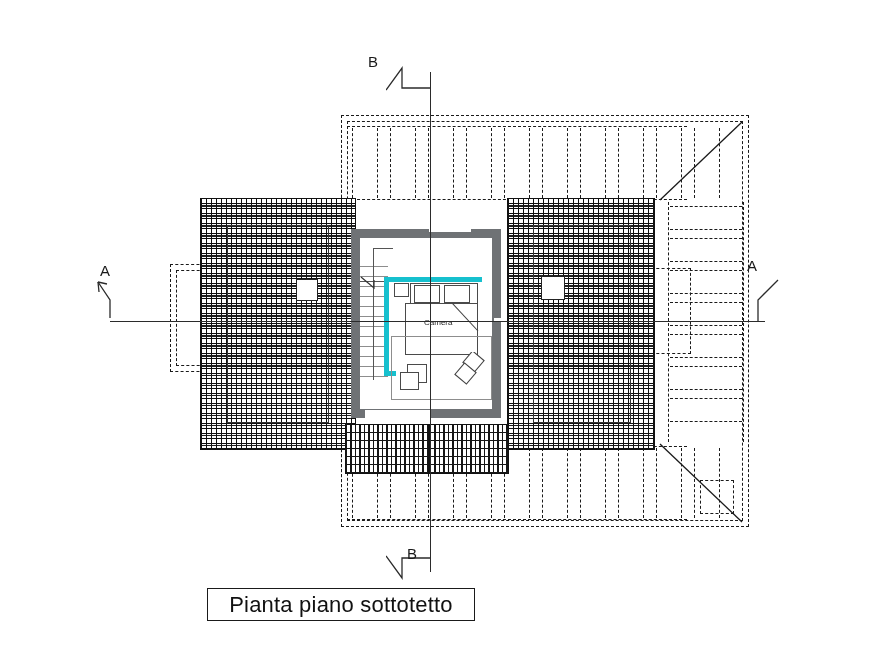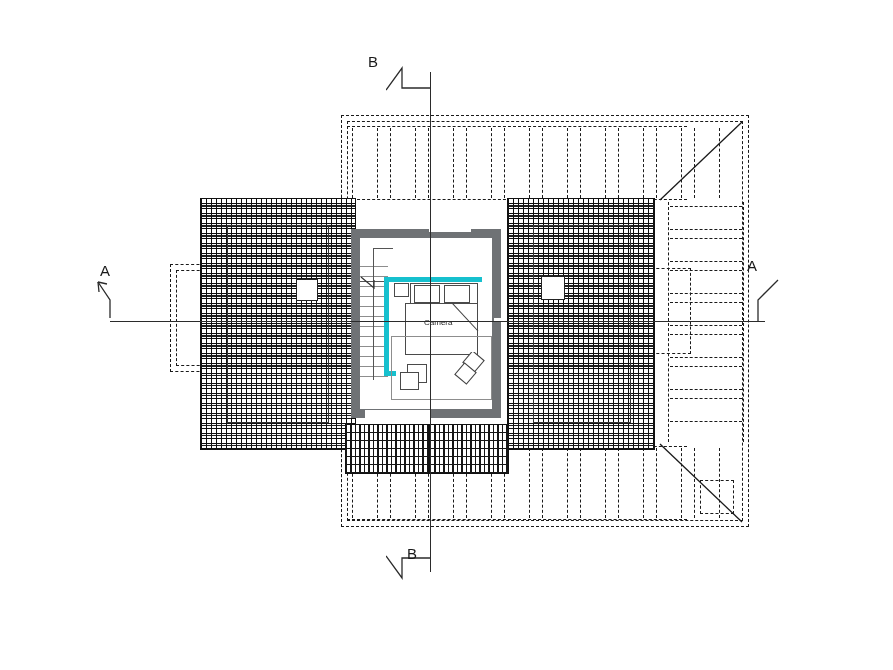--- a/index.html
+++ b/index.html
@@ -247,14 +247,17 @@
   <svg class="abs" style="left:386px; top:58px; width:54px; height:42px;">
     <polyline points="0,32 16,10 16,30 44,30" fill="none" stroke="#2b2b2b" stroke-width="1.3"></polyline>
   </svg>
   <div class="abs marker-letter" style="left:368px; top:54px;">B</div>
 
   <svg class="abs" style="left:386px; top:548px; width:54px; height:42px;">
     <polyline points="0,8 16,30 16,10 44,10" fill="none" stroke="#2b2b2b" stroke-width="1.3"></polyline>
   </svg>
   <div class="abs marker-letter" style="left:407px; top:546px;">B</div>
 
+  <div class="abs" id="title-box" style="left:207px; top:588px; width:268px; height:33px;">
+    <span>Pianta piano sottotetto</span>
+  </div>
 
 </div>
 
 </body></html>

